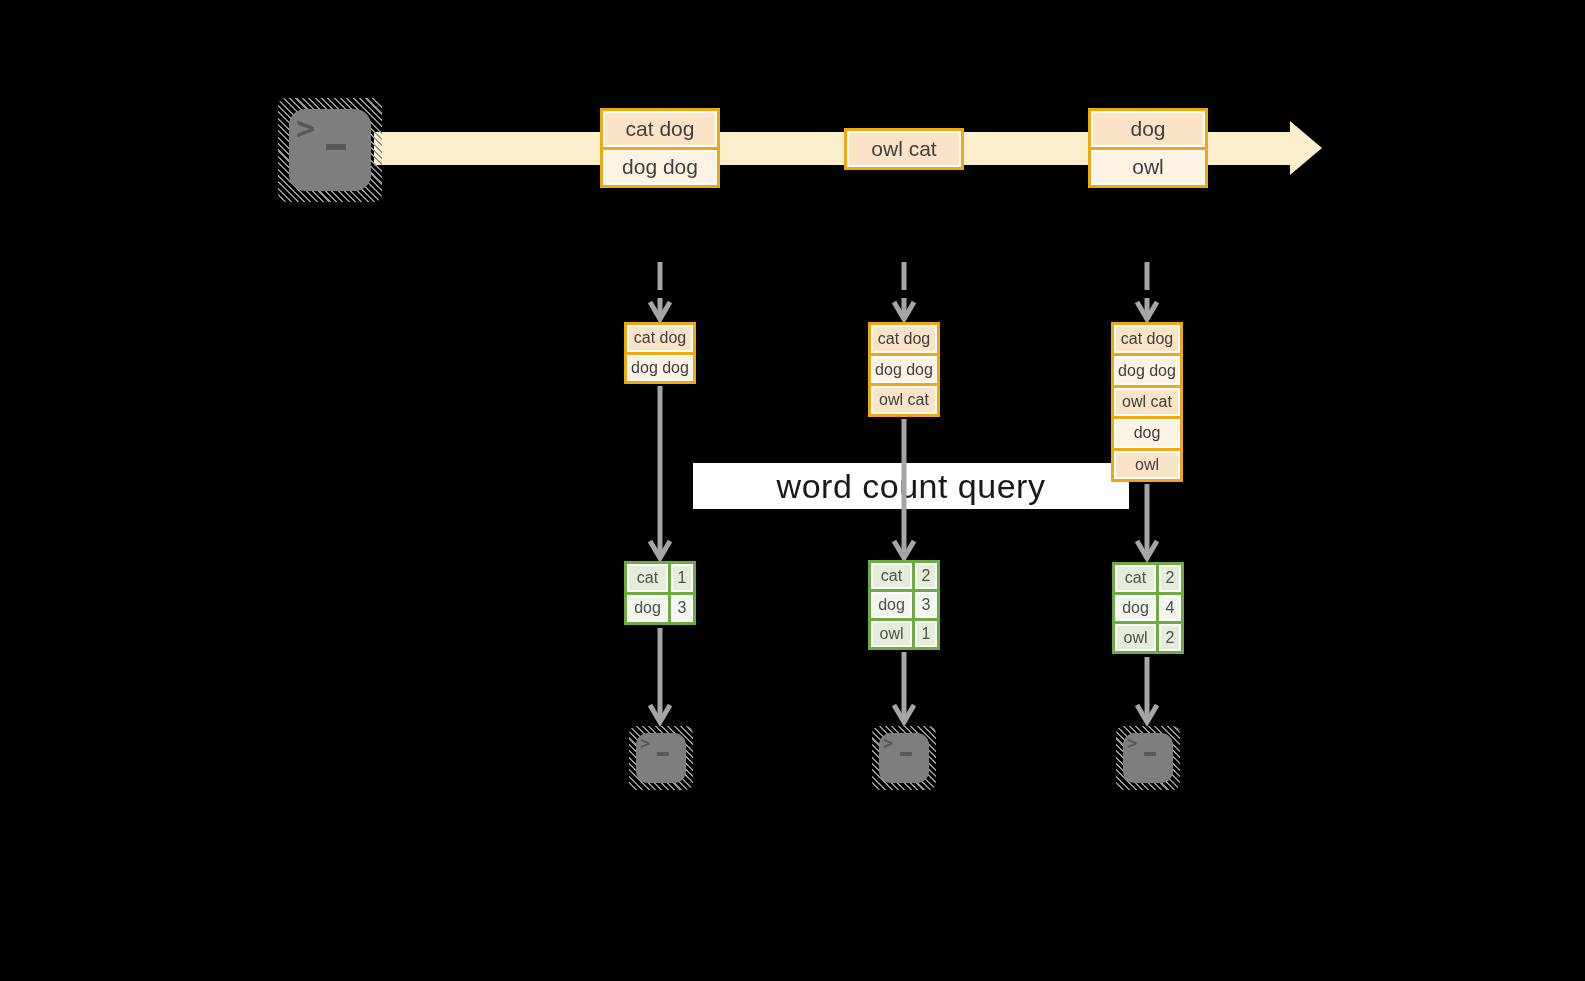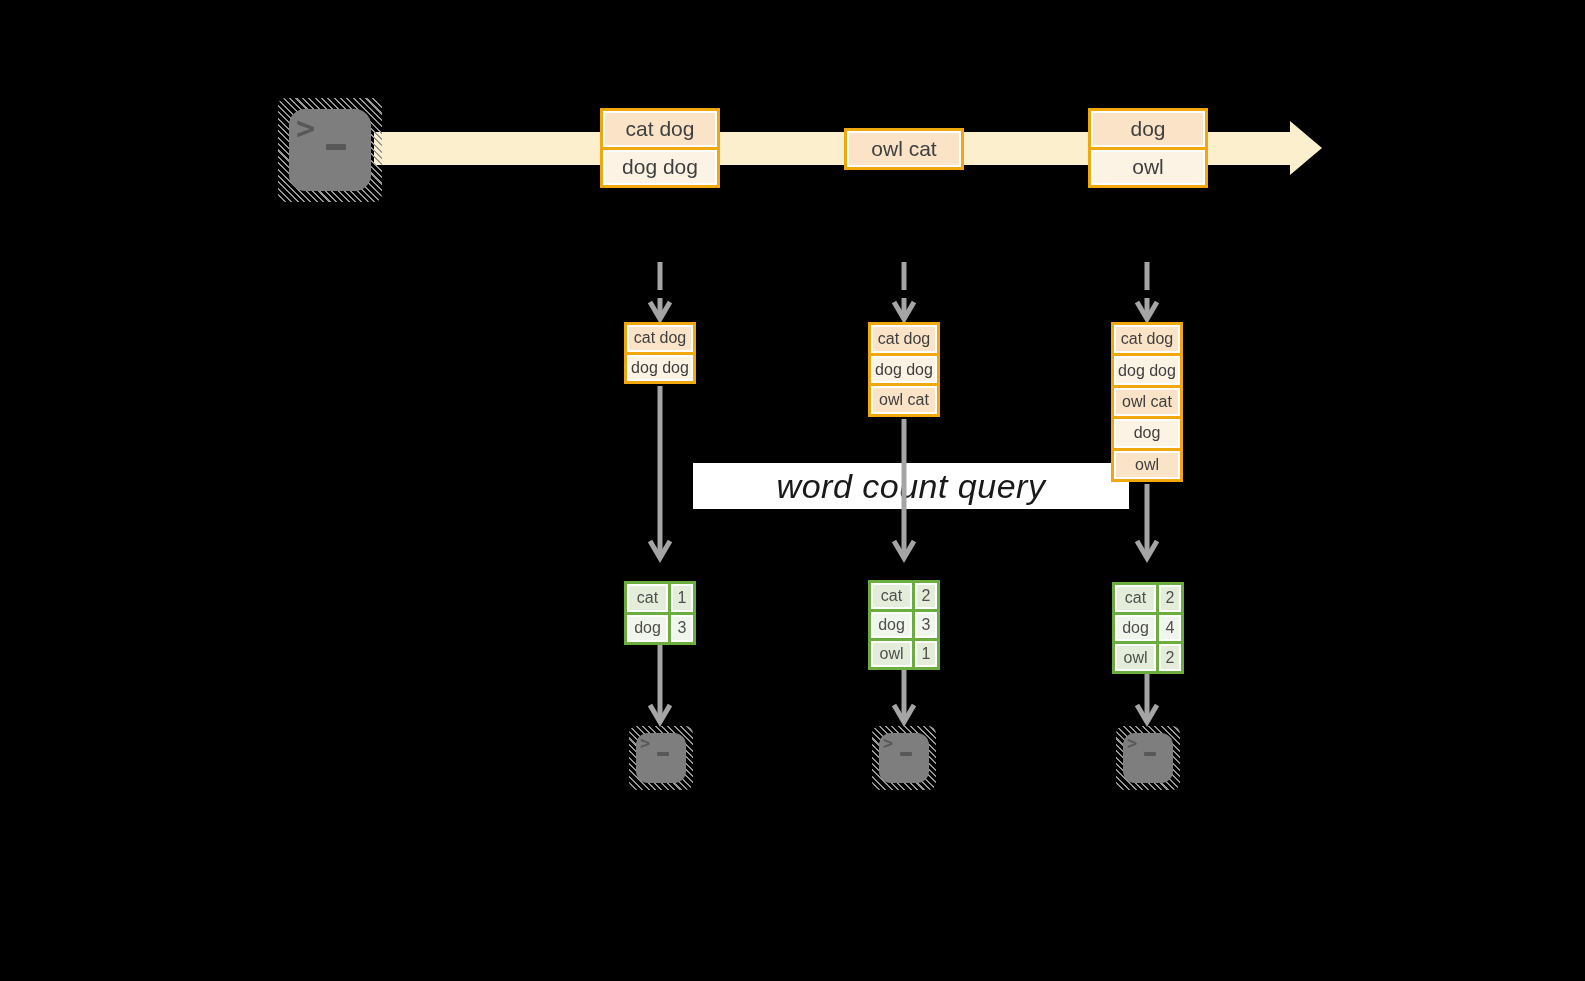--- a/index.html
+++ b/index.html
@@ -33,29 +33,29 @@
     box-sizing:border-box;z-index:4;}
   .orow{flex:1;border:2px solid #fff;display:flex;align-items:center;justify-content:center;
     color:var(--ink);}
   .fill-a{background:var(--peach);}
   .fill-b{background:var(--cream);text-align:right;}
   .obox.big .orow{font-size:21px;}
   .obox.small .orow{font-size:16px;}
 
   
   .gtable{background:var(--green);padding:3px;display:grid;grid-template-columns:1fr 22px;
-    gap:3px;box-sizing:border-box;z-index:4;margin-top:20px;}
+    gap:3px;box-sizing:border-box;z-index:4;}
   .gcell{border:2px solid #fff;display:flex;align-items:center;justify-content:center;
     font-size:16px;color:#4F4F4F;}
   .g-a{background:var(--gcellA);}
   .g-b{background:var(--gcellB);}
 
   
   .banner{background:#fff;z-index:2;display:flex;align-items:center;justify-content:center;}
-  .banner span{font-size:34px;color:#191919;letter-spacing:.5px;font-style:italic;}
+  .banner span{font-size:34px;color:#191919;letter-spacing:.5px;}
 
   
   .term{z-index:4;}
   .term .hatch{position:absolute;inset:0;border-radius:8px;
     background:repeating-linear-gradient(45deg,var(--icon-hatch) 0 1.5px,transparent 1.5px 4.5px);}
   .term .body{position:absolute;background:var(--icon-body);}
   .term .chev{position:absolute;font-family:"DejaVu Sans Mono","Liberation Mono",monospace;
     font-weight:bold;color:var(--icon-glyph);line-height:1;}
   .term .dash{position:absolute;background:var(--icon-glyph);border-radius:1px;}
   .term.big .body{inset:11px;border-radius:16px;}

